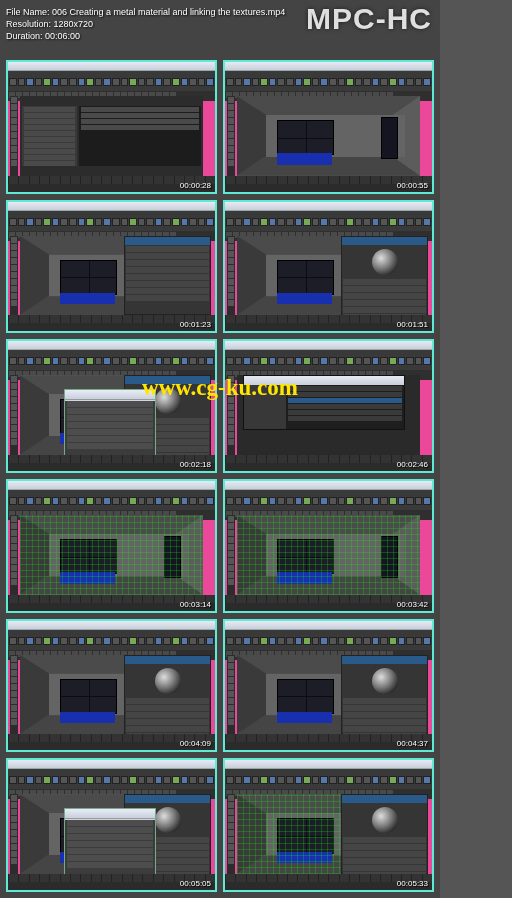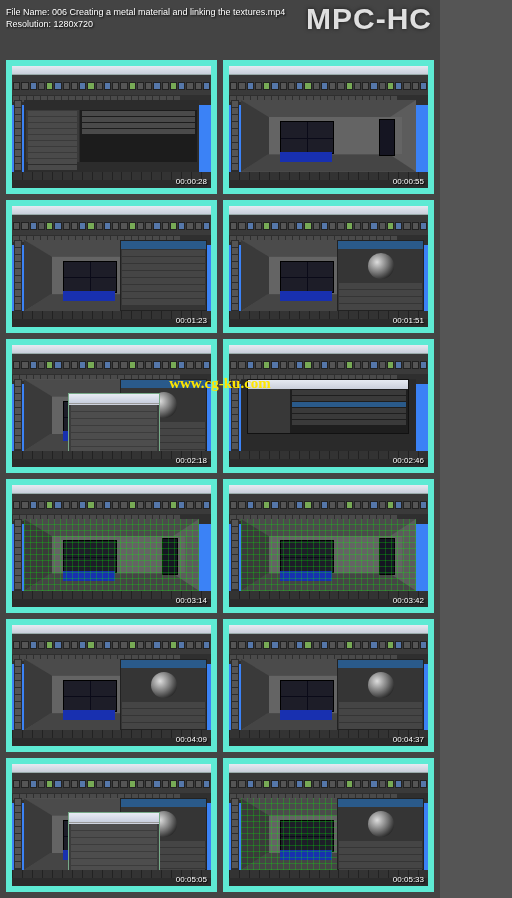--- a/index.html
+++ b/index.html
@@ -9,27 +9,27 @@
     content:"MPC-HC";
     position:absolute;top:2px;right:8px;
     font-size:30px;font-weight:700;letter-spacing:1px;
     color:rgba(255,255,255,.85);z-index:50;pointer-events:none;
     text-shadow:0 0 4px rgba(0,0,0,.6);
   }
   
   #fileinfo{position:absolute;top:6px;left:6px;color:#fff;font-size:9px;line-height:12px;z-index:40;text-shadow:1px 1px 2px #000}
   #fileinfo div span.k{white-space:pre}
   
-  #centerwm{position:absolute;left:0;right:0;top:375px;text-align:center;font-size:15px;font-weight:700;
+  #centerwm{position:absolute;left:0;right:0;top:375px;text-align:center;font-size:23px;font-weight:700;
     color:#ffe600;z-index:45;pointer-events:none;font-family:"Times New Roman",serif}
   
   #grid{position:absolute;left:6px;right:6px;top:60px;bottom:6px;
     display:grid;grid-template-columns:1fr 1fr;grid-template-rows:repeat(6,1fr);
     gap:6px}
-  .thumb{background:#3b82f6;border:6px solid #5eead4;position:relative;overflow:hidden}
+  .thumb{background:#ec4899;border:2px solid #5eead4;position:relative;overflow:hidden}
   
   .titlebar{height:8px;background:linear-gradient(#e6eaf2,#c9cfdb);border-bottom:1px solid #9aa}
   .menubar{height:6px;background:#393939}
   .toolbar{height:12px;background:#3a3a3a;display:flex;gap:1px;padding:1px}
   .toolbar i{width:6px;height:6px;background:#555;border:1px solid #222}
   .toolbar i:nth-child(3n){background:#5577aa}
   .toolbar i:nth-child(5n){background:#7a5}
   .shelf{height:8px;background:#2f2f2f;display:flex;gap:1px;padding:1px}
   .shelf i{width:6px;height:6px;background:#4a4a4a}
   .statusbar{position:absolute;bottom:0;left:0;right:0;height:8px;background:#2b2b2b}
@@ -85,20 +85,21 @@
   .browser .blist i{display:block;height:5px;margin:1px 2px;background:#3a3a3a}
   .browser .blist i.sel{background:#2a5a8a}
 </style>
 </head>
 <body>
 <div id="stage">
 
 <div id="fileinfo">
   <div><span class="k">File Name: </span><span>006 Creating a metal material and linking the textures.mp4</span></div>
   <div><span class="k">Resolution: </span><span>1280x720</span></div>
+  <div><span class="k">Duration: </span><span>00:06:00</span></div>
 </div>
 
 <div id="centerwm">www.cg-ku.com</div>
 
 <div id="grid">
       <div class="thumb">
         <div class="titlebar"></div>
         <div class="menubar"></div>
         <div class="toolbar">
           <i></i>

